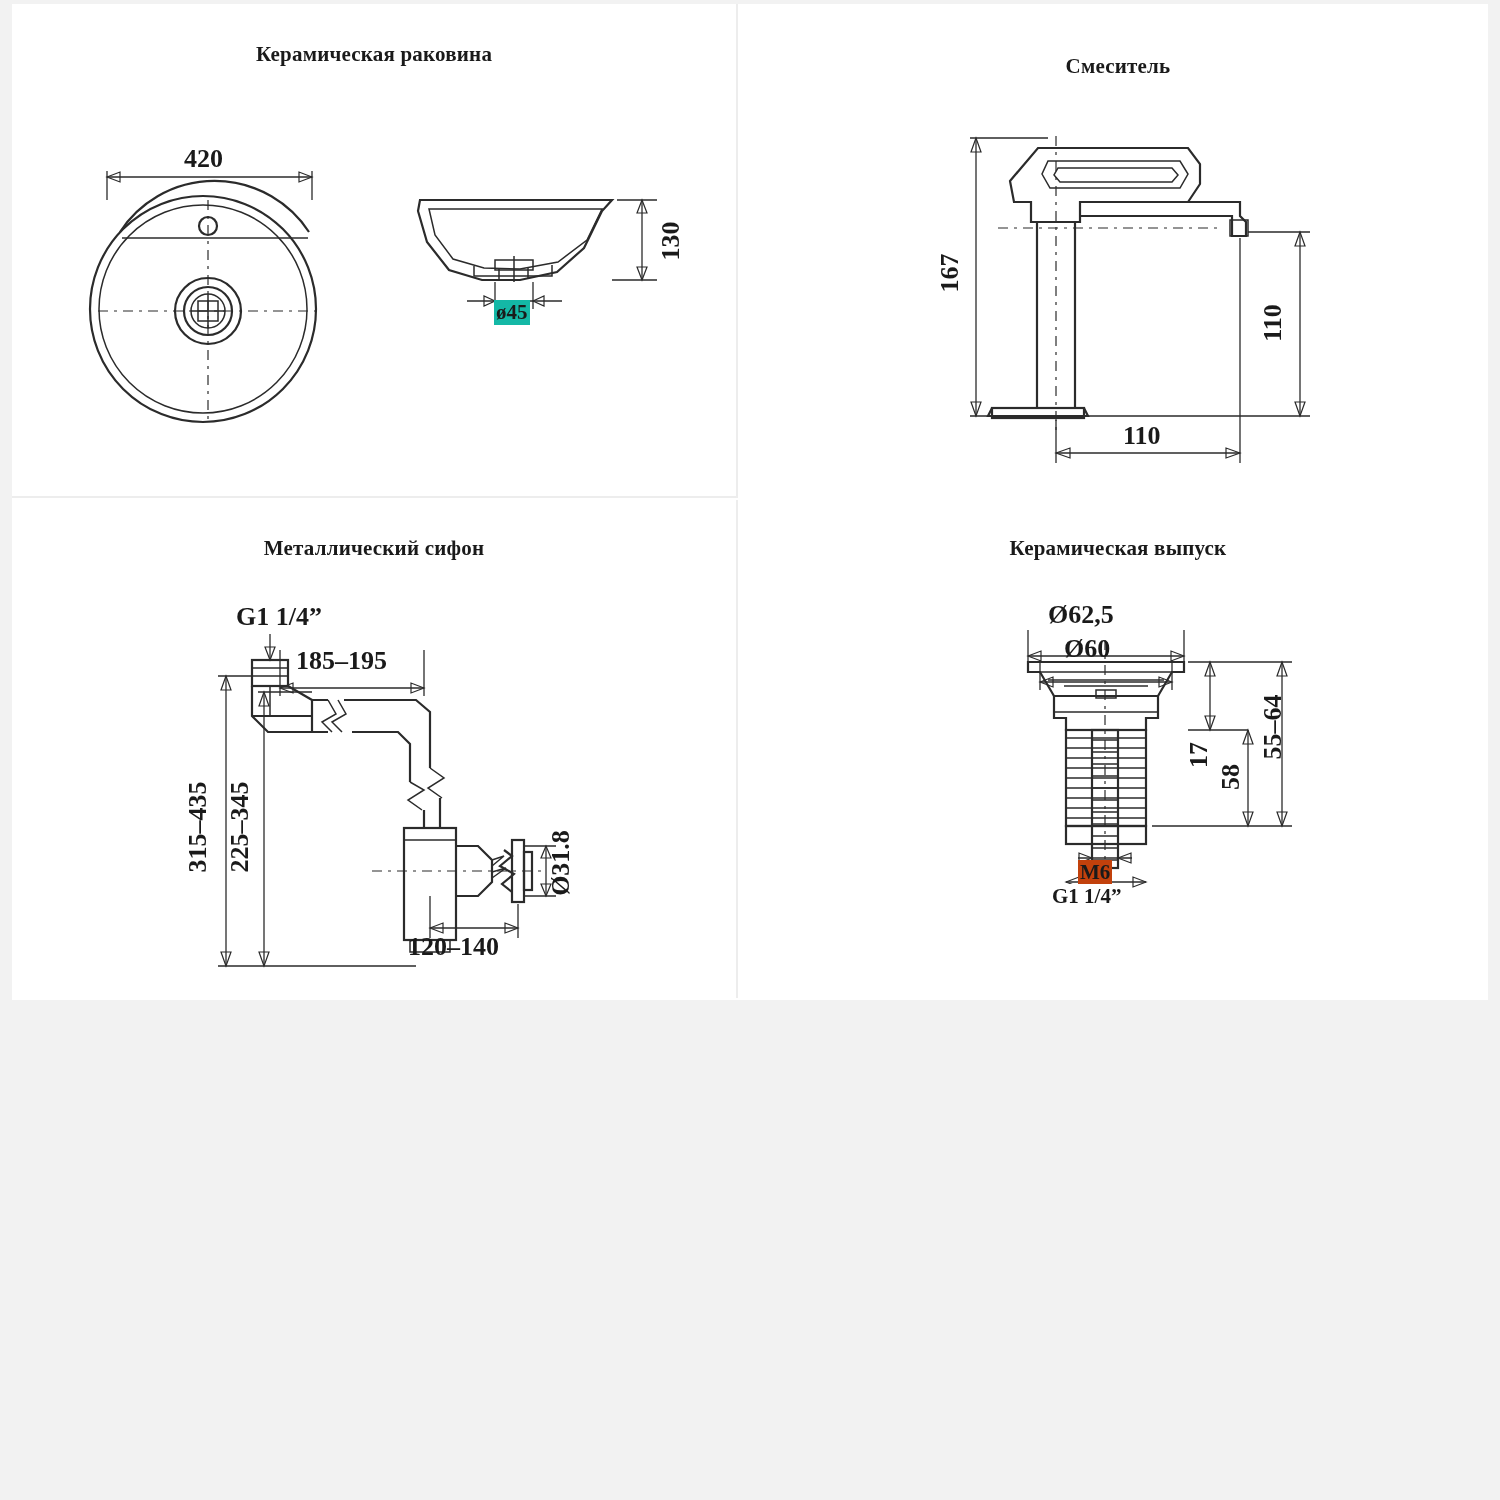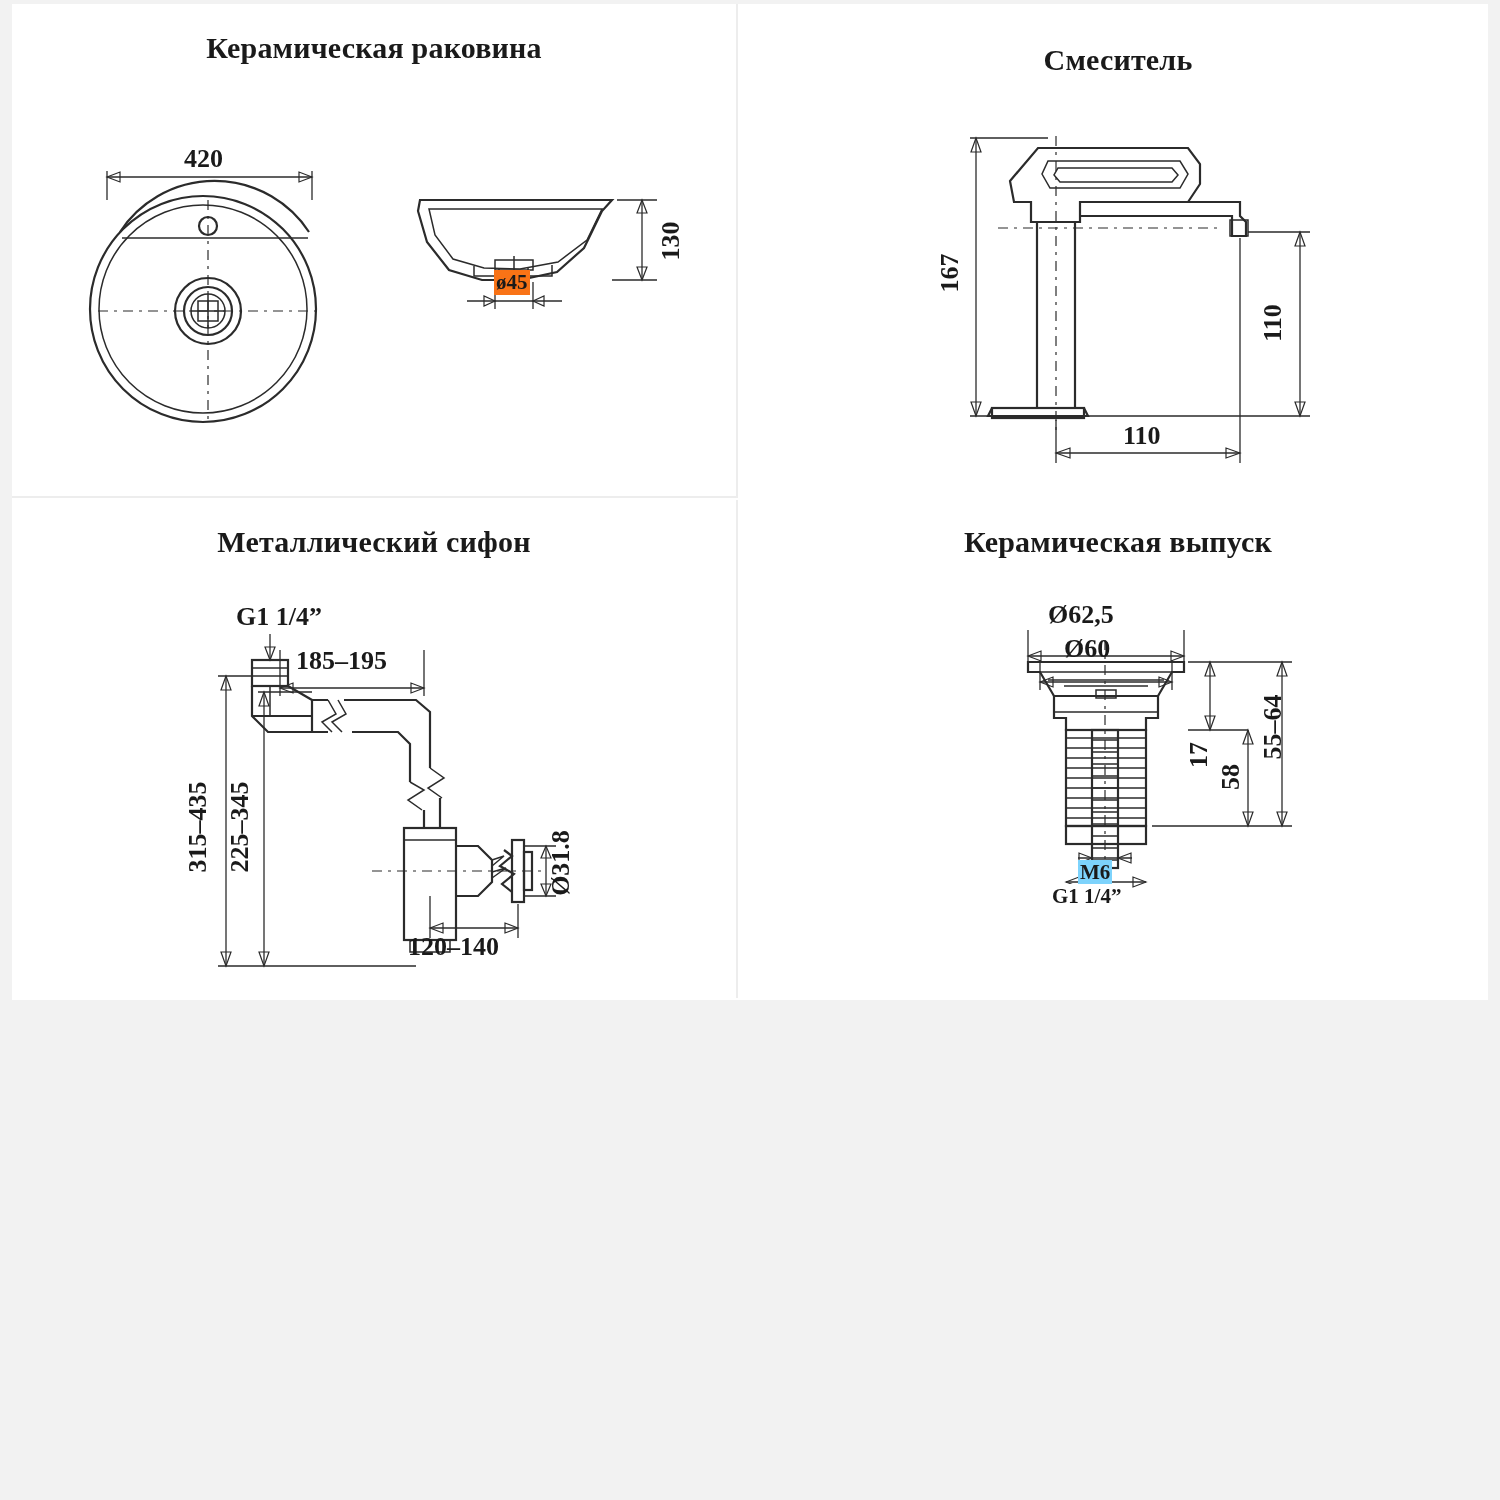--- a/index.html
+++ b/index.html
@@ -30,23 +30,24 @@
   .p-tl { left: 12px;  top: 4px;   width: 726px; height: 494px; border-right: 2px solid #ededed; border-bottom: 2px solid #ededed; }
   .p-tr { left: 748px; top: 16px;   width: 740px; height: 494px; border-bottom: 2px solid #ededed; }
   .p-bl { left: 12px;  top: 500px; width: 726px; height: 498px; border-right: 2px solid #ededed; }
   .p-br { left: 748px; top: 500px; width: 740px; height: 498px; }
 
   .ptitle {
     position: absolute;
     width: 100%;
     text-align: center;
     font-weight: bold;
-    font-size: 30px;
+    font-size: 21px;
     letter-spacing: .2px;
     line-height: 1.36;
+    margin-top: 12px;
   }
   .ptitle.t1 { top: 24px; }
   .ptitle.t2 { top: 24px; }
   .ptitle.t3 { top: 22px; }
   .ptitle.t4 { top: 22px; }
 
   svg { display: block; }
   .draw { position: absolute; }
 
   .ln   { fill: none; stroke: #2b2b2b; stroke-width: 2.2; }
@@ -124,21 +125,21 @@
         <path class="ln-h" d="M630 276 L625 263 L635 263 Z" fill="#2b2b2b"></path>
 
         <path class="dim" d="M455 297 L550 297"></path>
         <path class="dim" d="M483 278 L483 305 M521 278 L521 305"></path>
         <path class="ln-h" d="M483 297 L472 292 L472 302 Z" fill="#2b2b2b"></path>
         <path class="ln-h" d="M521 297 L532 292 L532 302 Z" fill="#2b2b2b"></path>
       </svg>
 
       <div class="dimtxt" style="left:172px; top:140px;">420</div>
       <div class="dimtxt rot90" style="left:639px; top:222px;">130</div>
-      <div class="dimtxt sm" style="left:482px; top:266px; background:#f97316; padding:0 2px;">ø45</div>
+      <div class="dimtxt sm" style="left:482px; top:296px; background:#14b8a6; padding:0 2px;">ø45</div>
     </div>
   </div>
 
   <div class="panel p-tr">
     <div class="ptitle t2">
       <div>Смеситель</div>
     </div>
 
     <div class="draw" style="left:0; top:0; width:740px; height:494px;">
       <svg width="740" height="494" viewBox="0 0 740 494" aria-hidden="true">
@@ -315,21 +316,21 @@
         <path class="dim" d="M318 382 L398 382"></path>
         <path class="ln-h" d="M318 382 L331 377 L331 387 Z" fill="#2b2b2b"></path>
         <path class="ln-h" d="M398 382 L385 377 L385 387 Z" fill="#2b2b2b"></path>
       </svg>
 
       <div class="dimtxt" style="left:300px; top:100px;">Ø62,5</div>
       <div class="dimtxt" style="left:316px; top:134px;">Ø60</div>
       <div class="dimtxt rot90" style="left:492px; top:212px;">55–64</div>
       <div class="dimtxt rot90" style="left:438px; top:240px;">17</div>
       <div class="dimtxt rot90" style="left:470px; top:262px;">58</div>
-      <div class="dimtxt sm" style="left:330px; top:360px; background:#7dd3fc; padding:0 2px;">M6</div>
+      <div class="dimtxt sm" style="left:330px; top:360px; background:#c2410c; padding:0 2px;">M6</div>
       <div class="dimtxt sm" style="left:302px; top:384px; background:#fff; padding:0 2px;">G1 1/4”</div>
     </div>
   </div>
 
 </div>
 
 <div class="edge-t"></div>
 <div class="edge-l"></div>
 <div class="edge-r"></div>
 <div class="bottom-fill"></div>

